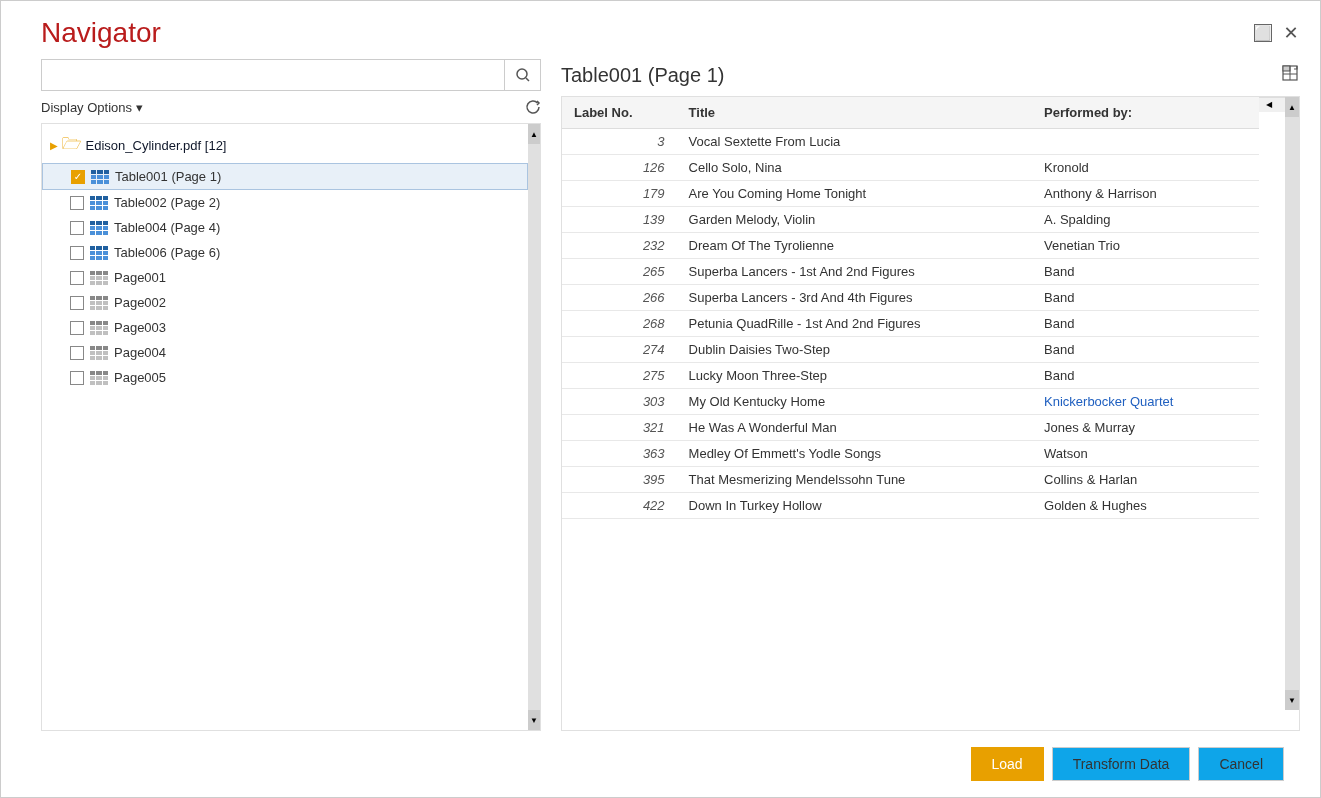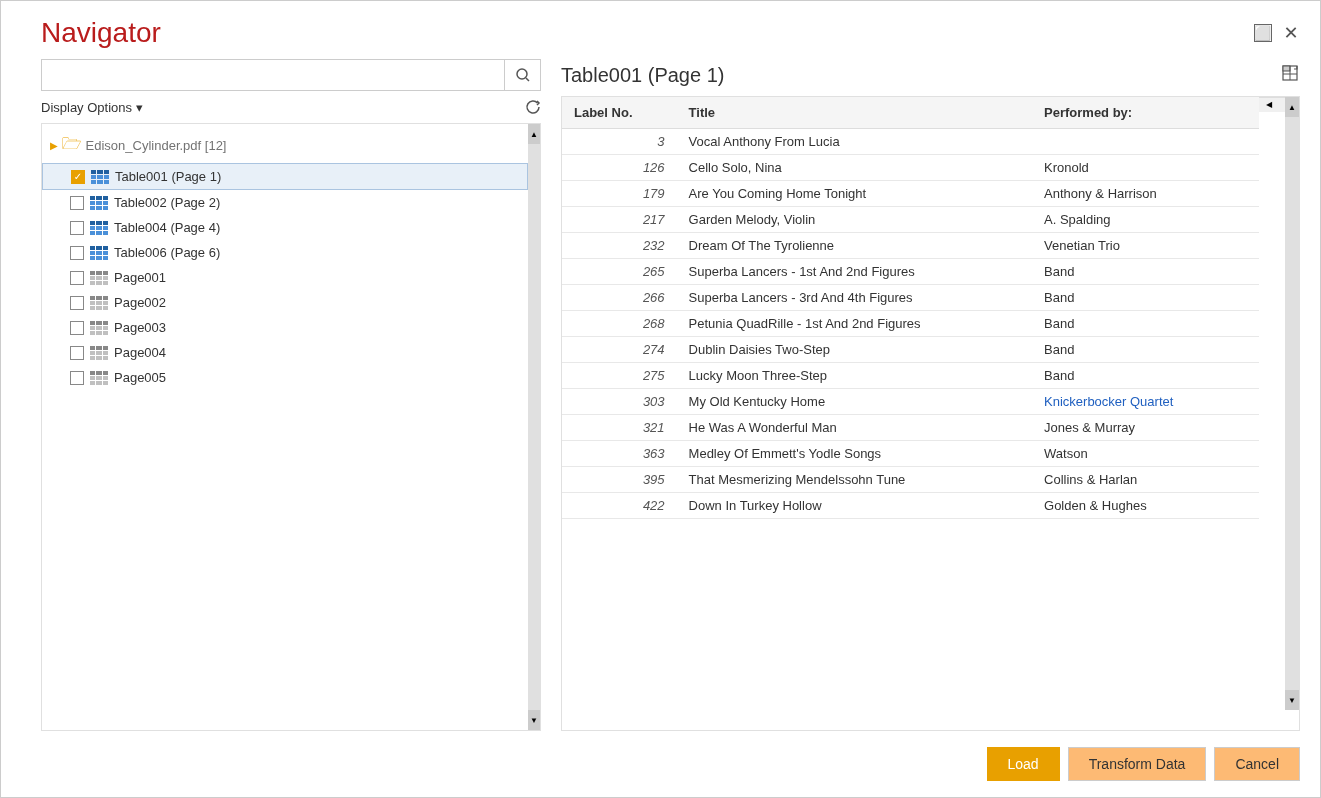--- a/index.html
+++ b/index.html
@@ -147,21 +147,21 @@
       padding: 4px 8px;
       font-size: 13px;
       cursor: pointer;
     }
     .folder-arrow {
       font-size: 10px;
       color: #e8a000;
     }
     .folder-label {
       font-size: 13px;
-      color: #737373;
+      color: #0f172a;
     }
     .tree-item {
       display: flex;
       align-items: center;
       gap: 6px;
       padding: 5px 8px 5px 28px;
       font-size: 13px;
       cursor: pointer;
     }
     .tree-item.selected {
@@ -322,29 +322,29 @@
       left: 80px;
       width: 200px;
       height: 100%;
       background: #c0c0c0;
     }
     
     .footer {
       display: flex;
       justify-content: flex-end;
       align-items: flex-end;
-      padding: 16px 20px;
+      padding: 16px 36px;
       gap: 8px;
     }
     .btn {
       padding: 8px 20px;
       font-size: 14px;
       border: 1px solid #ccc;
       cursor: pointer;
-      background: #fdba74;
+      background: #0ea5e9;
       color: #333;
     }
     .btn.primary {
       background: #e8a000;
       border-color: #e8a000;
       color: #fff;
       font-weight: 500;
     }
     .table-wrapper {
       flex: 1;
@@ -578,38 +578,38 @@
               <tr>
                 <th>Label No.</th>
                 <th>Title</th>
                 <th>Performed by:</th>
                 <th style="width:14px; padding:0;"></th>
               </tr>
             </thead>
             <tbody id="table-body">
             <tr>
       <td class="num">3</td>
-      <td>Vocal Anthony From Lucia</td>
+      <td>Vocal Sextette From Lucia</td>
       <td class=""></td>
       <td style="width:14px; padding:0;"></td>
     </tr>
                 <tr>
       <td class="num">126</td>
       <td>Cello Solo, Nina</td>
       <td class="">Kronold</td>
       <td style="width:14px; padding:0;"></td>
     </tr>
                 <tr>
       <td class="num">179</td>
       <td>Are You Coming Home Tonight</td>
       <td class="">Anthony &amp; Harrison</td>
       <td style="width:14px; padding:0;"></td>
     </tr>
                 <tr>
-      <td class="num">217</td>
+      <td class="num">139</td>
       <td>Garden Melody, Violin</td>
       <td class="">A. Spalding</td>
       <td style="width:14px; padding:0;"></td>
     </tr>
                 <tr>
       <td class="num">232</td>
       <td>Dream Of The Tyrolienne</td>
       <td class="">Venetian Trio</td>
       <td style="width:14px; padding:0;"></td>
     </tr>

